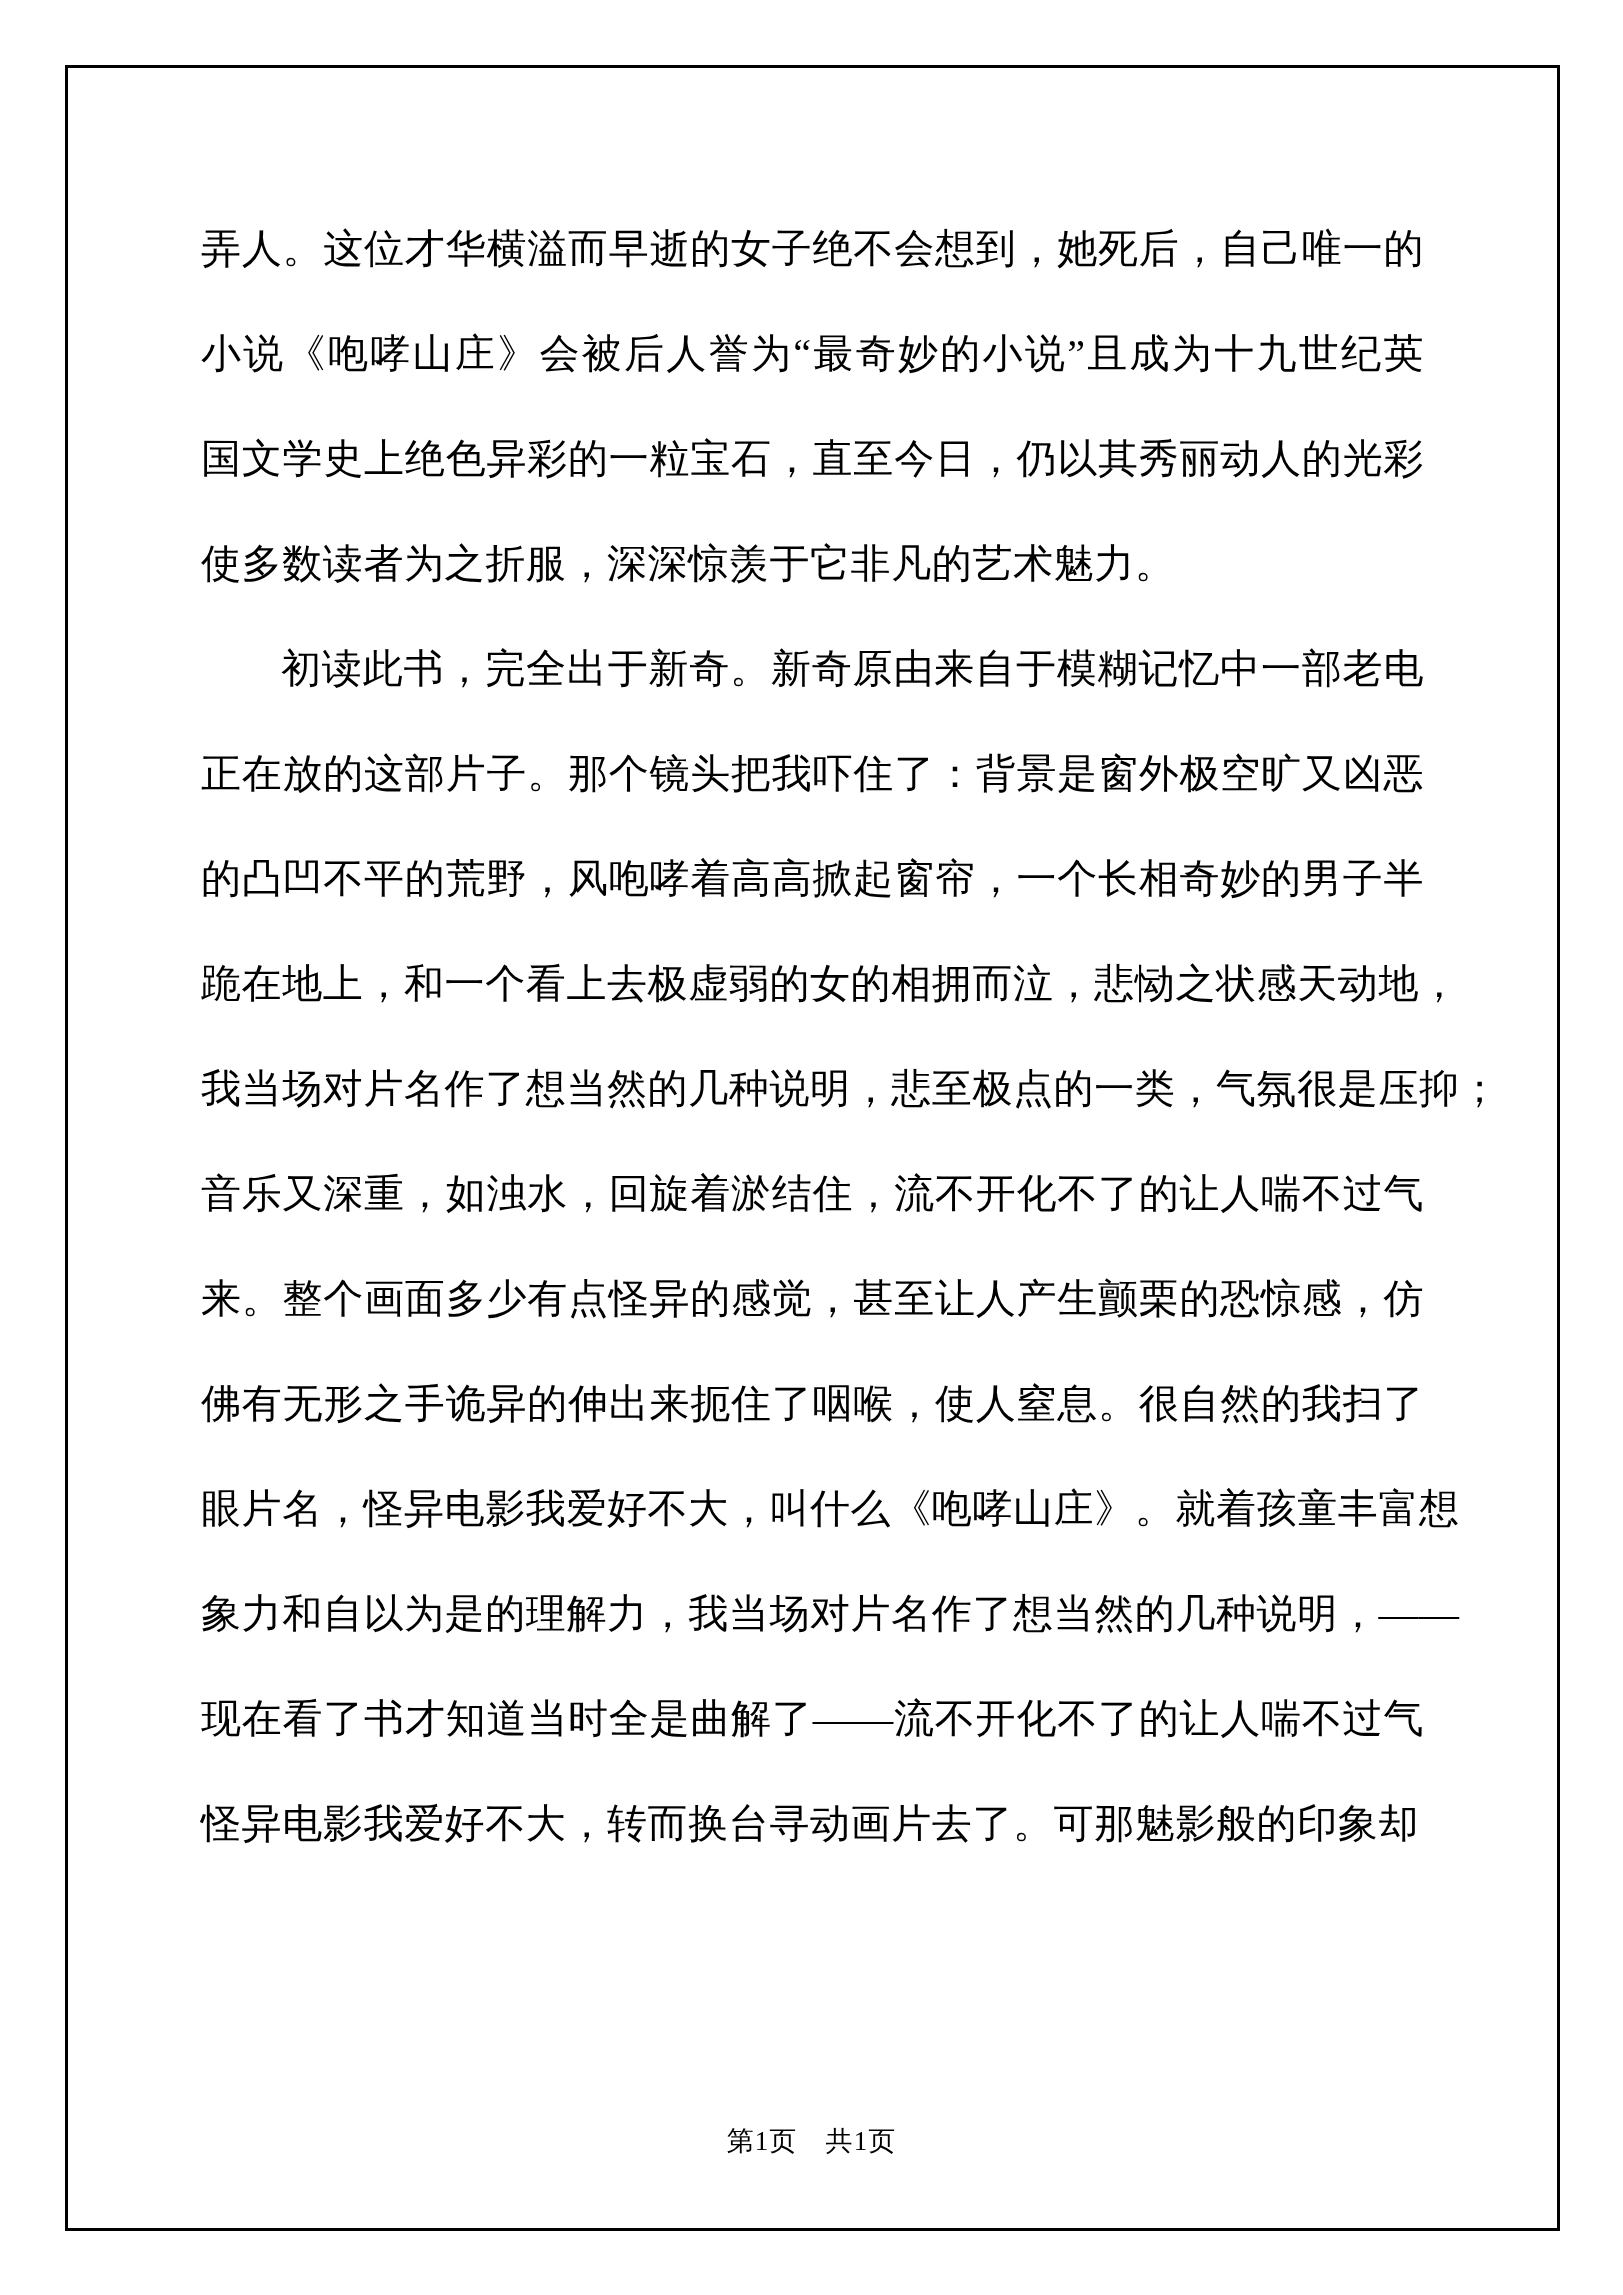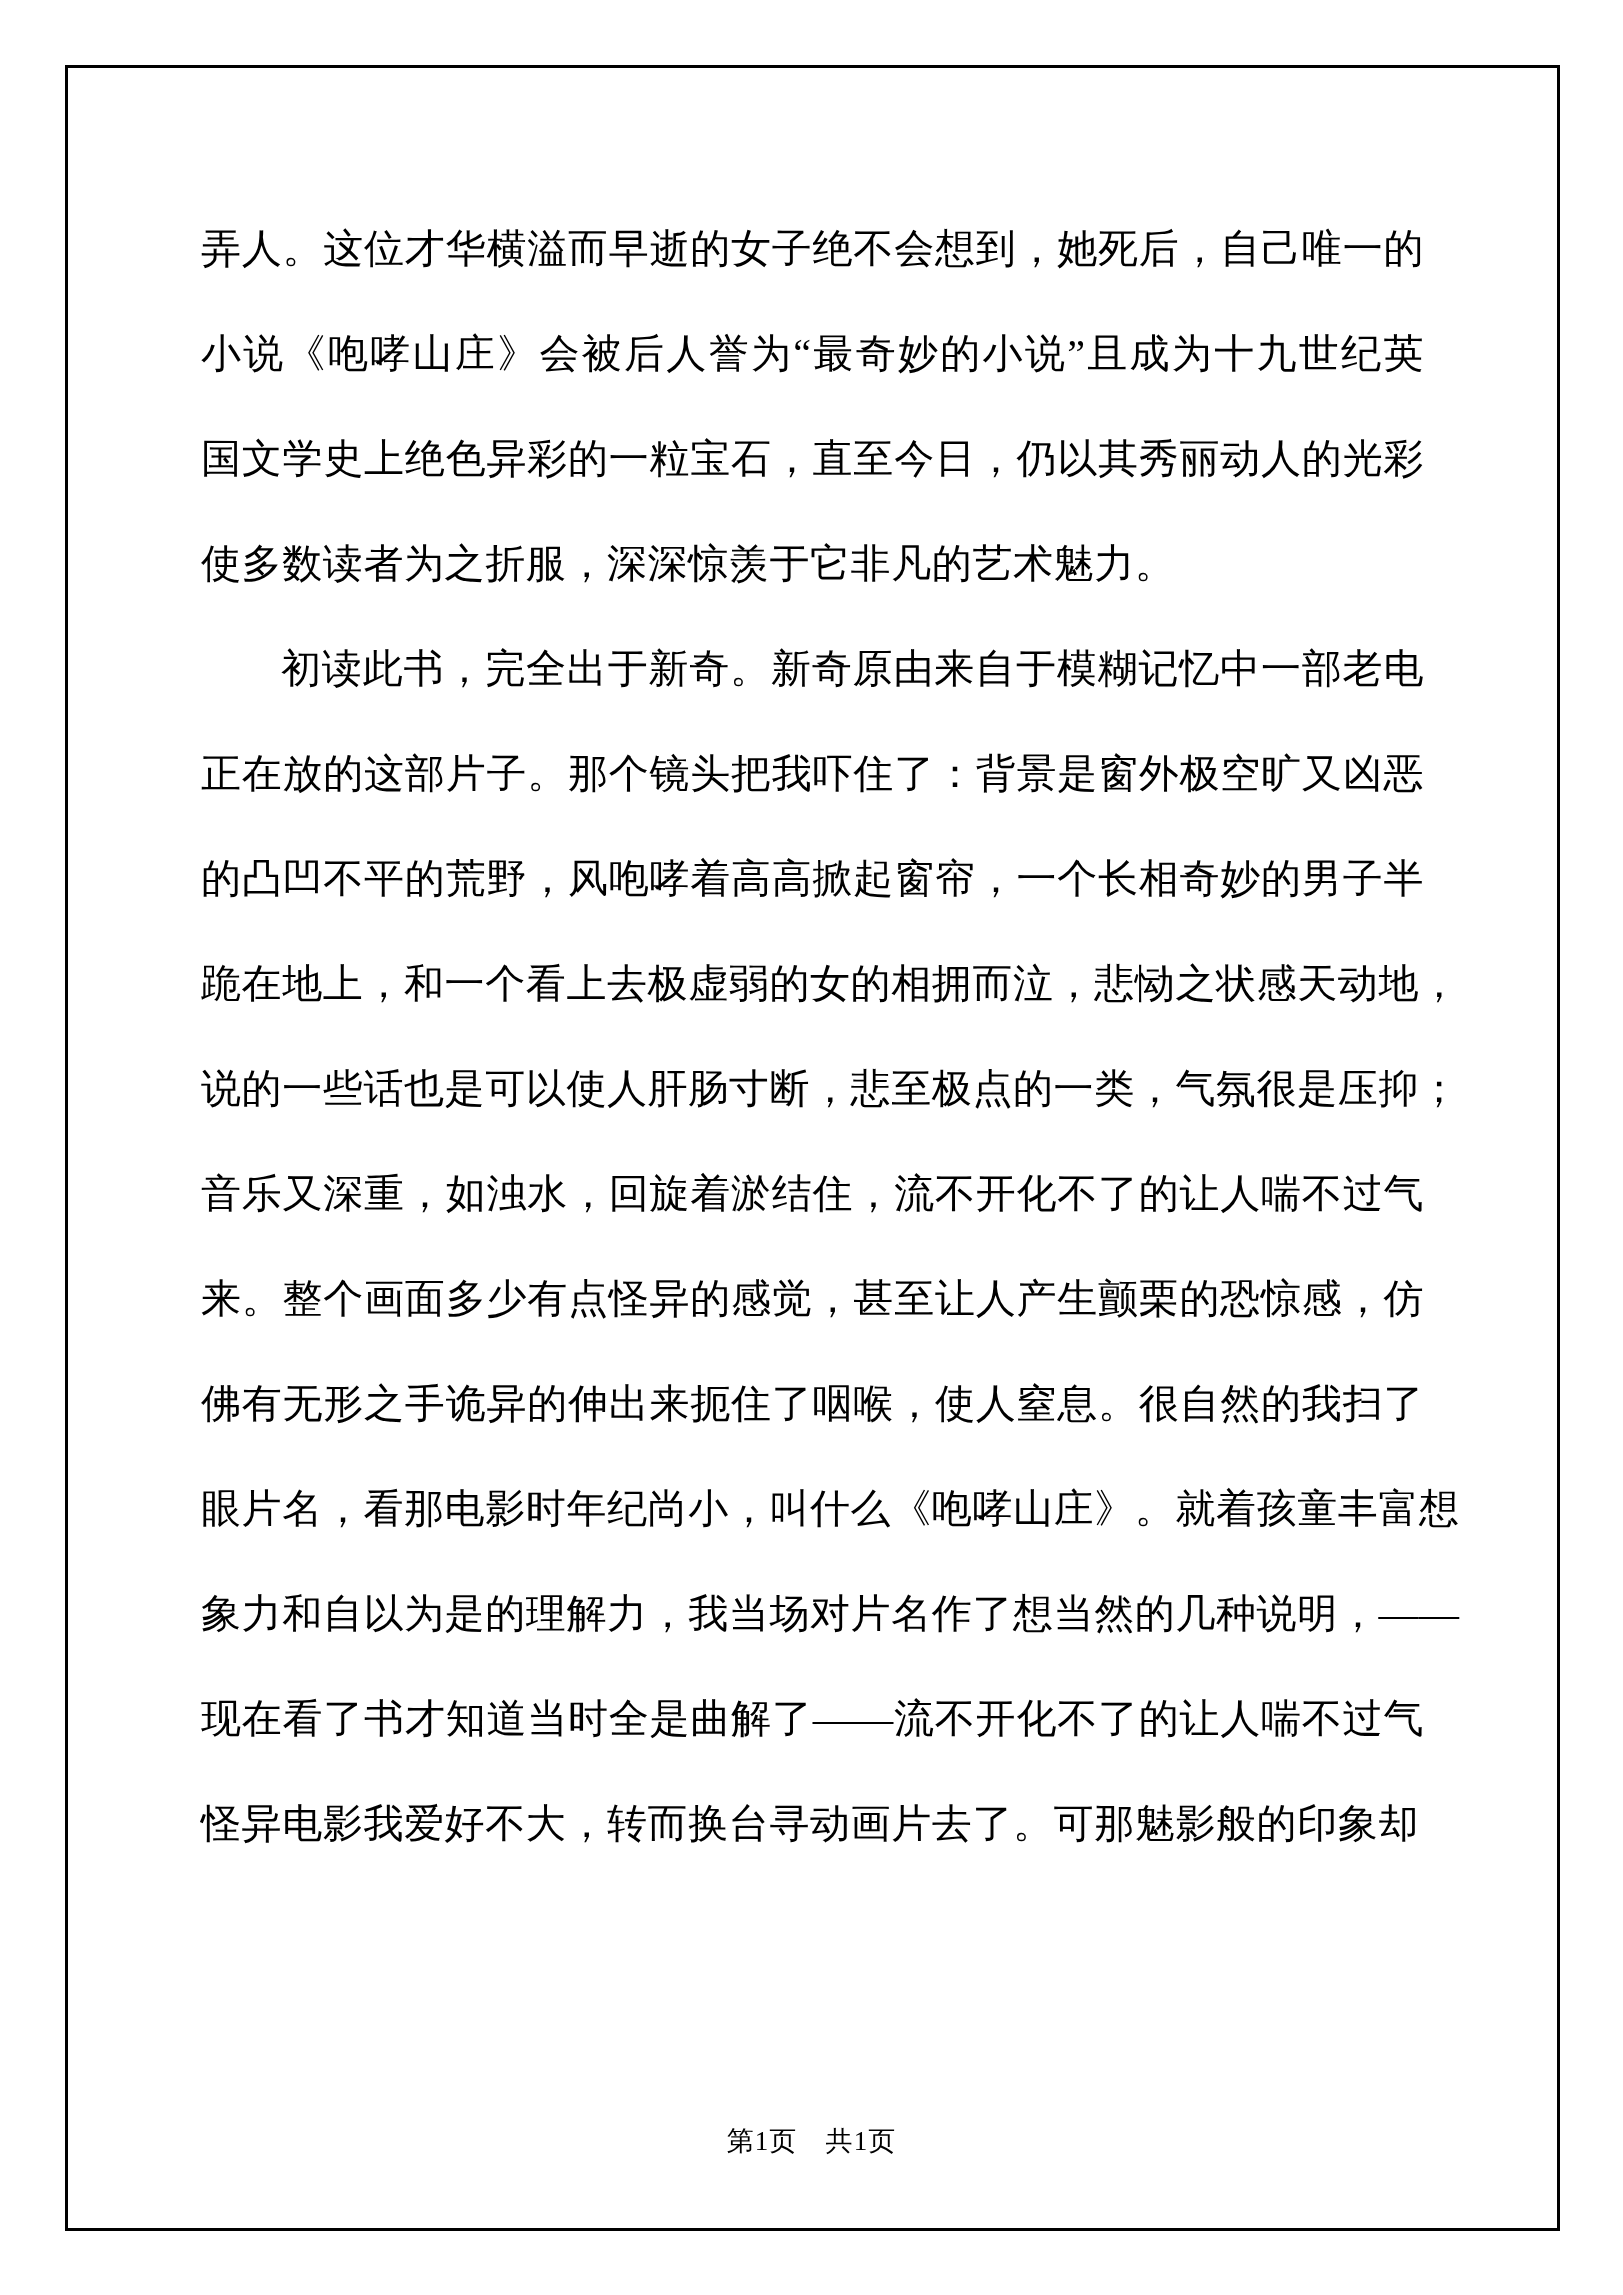--- a/index.html
+++ b/index.html
@@ -66,24 +66,24 @@
 
 <div class="document-body">
     <div class="line">弄人。这位才华横溢而早逝的女子绝不会想到，她死后，自己唯一的</div>
     <div class="line">小说《咆哮山庄》会被后人誉为“最奇妙的小说”且成为十九世纪英</div>
     <div class="line">国文学史上绝色异彩的一粒宝石，直至今日，仍以其秀丽动人的光彩</div>
     <div class="line para-last">使多数读者为之折服，深深惊羡于它非凡的艺术魅力。</div>
     <div class="line para-first">初读此书，完全出于新奇。新奇原由来自于模糊记忆中一部老电</div>
     <div class="line">正在放的这部片子。那个镜头把我吓住了：背景是窗外极空旷又凶恶</div>
     <div class="line">的凸凹不平的荒野，风咆哮着高高掀起窗帘，一个长相奇妙的男子半</div>
     <div class="line">跪在地上，和一个看上去极虚弱的女的相拥而泣，悲恸之状感天动地，</div>
-    <div class="line">说的一些话也是可以使人肝肠寸断，悲至极点的一类，气氛很是压抑；</div>
+    <div class="line">我当场对片名作了想当然的几种说明，悲至极点的一类，气氛很是压抑；</div>
     <div class="line">音乐又深重，如浊水，回旋着淤结住，流不开化不了的让人喘不过气</div>
     <div class="line">来。整个画面多少有点怪异的感觉，甚至让人产生颤栗的恐惊感，仿</div>
     <div class="line">佛有无形之手诡异的伸出来扼住了咽喉，使人窒息。很自然的我扫了</div>
-    <div class="line">眼片名，看那电影时年纪尚小，叫什么《咆哮山庄》。就着孩童丰富想</div>
+    <div class="line">眼片名，怪异电影我爱好不大，叫什么《咆哮山庄》。就着孩童丰富想</div>
     <div class="line">象力和自以为是的理解力，我当场对片名作了想当然的几种说明，——</div>
     <div class="line">现在看了书才知道当时全是曲解了——流不开化不了的让人喘不过气</div>
     <div class="line para-last">怪异电影我爱好不大，转而换台寻动画片去了。可那魅影般的印象却</div>
   </div>
 
 <div class="page-footer">第1页　共1页</div>
 
 
 </body></html>

